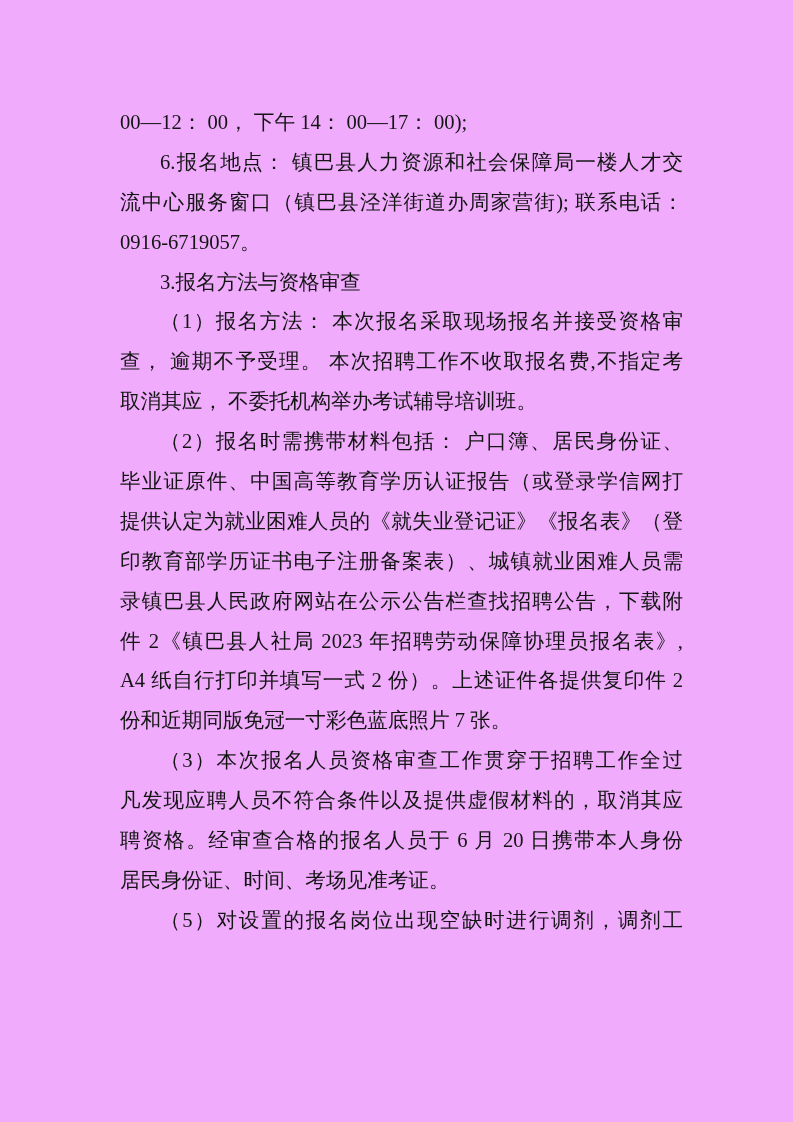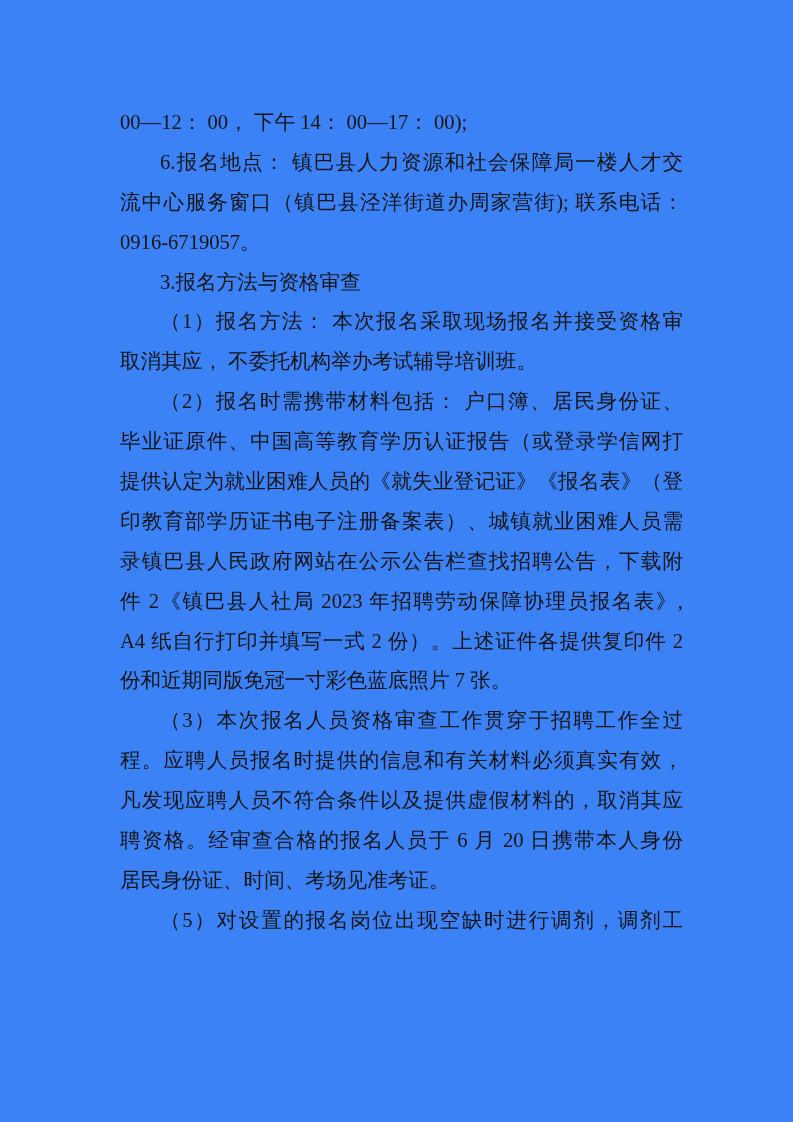--- a/index.html
+++ b/index.html
@@ -4,21 +4,21 @@
 <style>
   html, body {
     margin: 0;
     padding: 0;
     background: #ffffff;
   }
   .page {
     position: relative;
     width: 793px;
     height: 1122px;
-    background: #3b82f6;
+    background: #f0abfc;
     overflow: hidden;
     font-family: "Liberation Serif", "DejaVu Serif", serif;
     color: #141414;
   }
   .doc-body {
     position: absolute;
     left: 120px;
     top: 103px;
     width: 563px;
   }
@@ -42,29 +42,29 @@
 <body>
 
 <div class="page">
   <div class="doc-body" id="doc-body" style="color: rgb(20, 20, 20);">
       <div class="line">00—12： 00， 下午 14： 00—17： 00);</div>
       <div class="line indent just">6.报名地点： 镇巴县人力资源和社会保障局一楼人才交</div>
       <div class="line just">流中心服务窗口（镇巴县泾洋街道办周家营街); 联系电话：</div>
       <div class="line">0916-6719057。</div>
       <div class="line indent">3.报名方法与资格审查</div>
       <div class="line indent just">（1）报名方法： 本次报名采取现场报名并接受资格审</div>
+      <div class="line just">查， 逾期不予受理。 本次招聘工作不收取报名费,不指定考</div>
       <div class="line">取消其应， 不委托机构举办考试辅导培训班。</div>
       <div class="line indent just">（2）报名时需携带材料包括： 户口簿、居民身份证、</div>
       <div class="line just">毕业证原件、中国高等教育学历认证报告（或登录学信网打</div>
       <div class="line just">提供认定为就业困难人员的《就失业登记证》《报名表》（登</div>
       <div class="line just">印教育部学历证书电子注册备案表）、城镇就业困难人员需</div>
       <div class="line just">录镇巴县人民政府网站在公示公告栏查找招聘公告，下载附</div>
       <div class="line just">件 2《镇巴县人社局 2023 年招聘劳动保障协理员报名表》,</div>
       <div class="line just">A4 纸自行打印并填写一式 2 份）。上述证件各提供复印件 2</div>
       <div class="line">份和近期同版免冠一寸彩色蓝底照片 7 张。</div>
       <div class="line indent just">（3）本次报名人员资格审查工作贯穿于招聘工作全过</div>
-      <div class="line just">程。应聘人员报名时提供的信息和有关材料必须真实有效，</div>
       <div class="line just">凡发现应聘人员不符合条件以及提供虚假材料的，取消其应</div>
       <div class="line just">聘资格。经审查合格的报名人员于 6 月 20 日携带本人身份</div>
       <div class="line">居民身份证、时间、考场见准考证。</div>
       <div class="line indent just">（5）对设置的报名岗位出现空缺时进行调剂，调剂工</div>
     </div>
 </div>
 
 </body></html>

